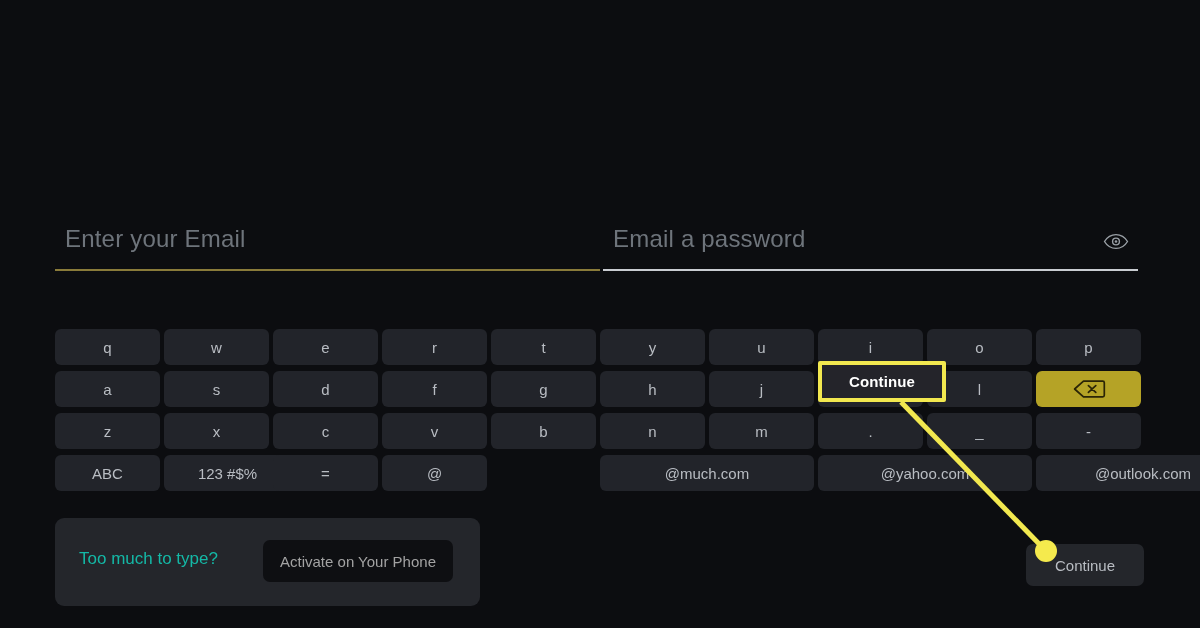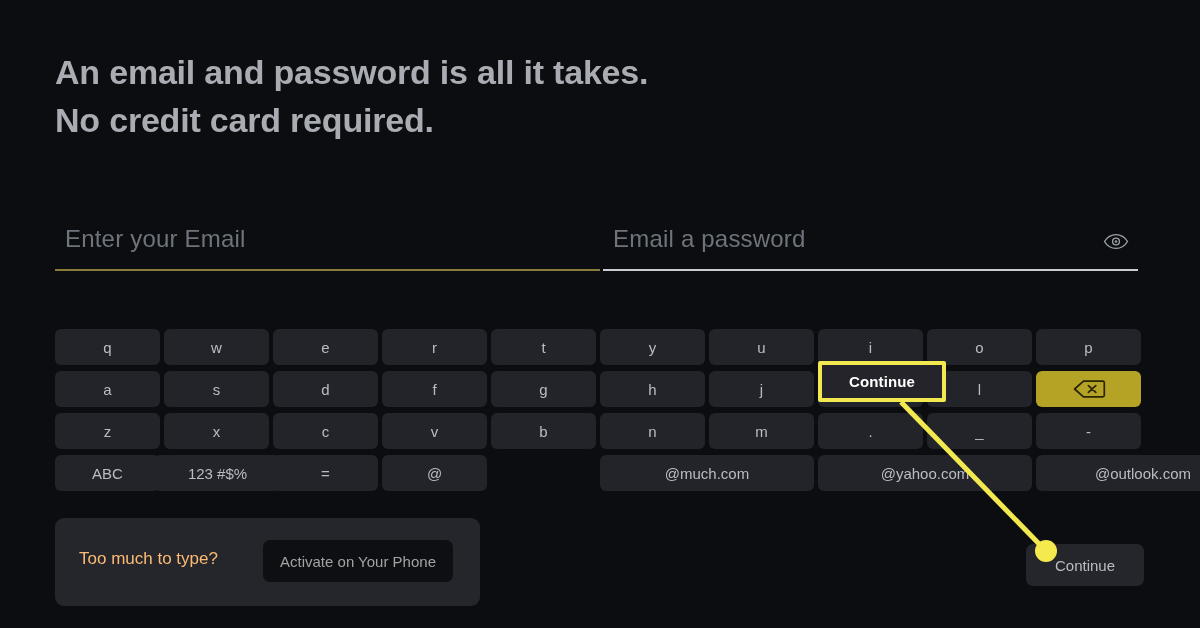--- a/index.html
+++ b/index.html
@@ -120,21 +120,21 @@
     width: 425px;
     height: 88px;
     background: #24262b;
     border-radius: 9px;
   }
   .panel-label {
     position: absolute;
     left: 24px;
     top: 31px;
     font-size: 17px;
-    color: #fdba74;
+    color: #14b8a6;
     white-space: nowrap;
   }
   .panel-btn {
     position: absolute;
     left: 208px;
     top: 22px;
     width: 190px;
     height: 42px;
     background: #0e0f12;
     border-radius: 7px;
@@ -190,21 +190,20 @@
     font-weight: bold;
     color: #ffffff;
     letter-spacing: 0.1px;
   }
 </style>
 </head>
 <body>
 
 <div class="screen">
 
-  <div class="headline">An email and password is all it takes. No credit card required.</div>
 
   <div class="field field-email">
     <div class="field-text">Enter your Email</div>
     <div class="field-underline underline-gold"></div>
   </div>
 
   <div class="field field-pass">
     <div class="field-text">Email a password</div>
     <div class="eye-btn">
       <svg width="26" height="17" viewBox="0 0 26 17" fill="none" aria-hidden="true">
@@ -313,21 +312,21 @@
           <span>_</span>
         </div>
         <div class="key" style="left: 981px; width: 105px;">
           <span>-</span>
         </div>
       </div>
     <div class="kb-row kb-row-4">
         <div class="key" style="left: 0px; width: 105px;">
           <span>ABC</span>
         </div>
-        <div class="key" style="left: 99px; width: 127px;">
+        <div class="key" style="left: 109px; width: 127px;">
           <span>123 #$%</span>
         </div>
         <div class="key" style="left: 218px; width: 105px;">
           <span>=</span>
         </div>
         <div class="key" style="left: 327px; width: 105px;">
           <span>@</span>
         </div>
         <div class="key" style="left: 545px; width: 214px;">
           <span>@much.com</span>

